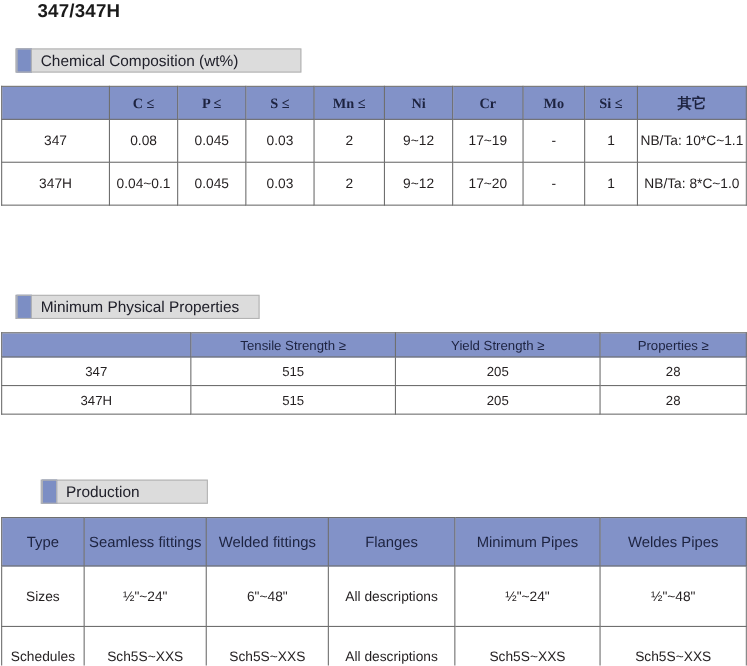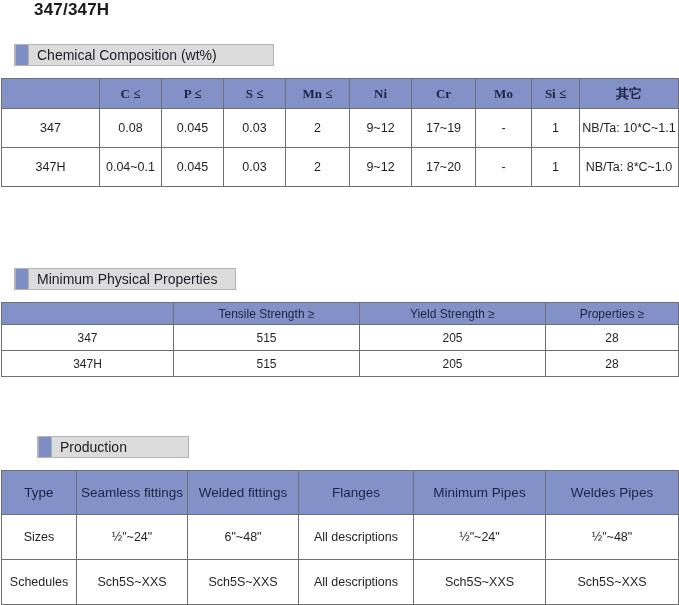--- a/index.html
+++ b/index.html
@@ -122,21 +122,21 @@
     left: 1px;
     top: 470px;
     width: 677px;
     font-size: 12px;
   }
   #prod-table .hdr-blue {
     height: 44px;
     font-size: 13.5px;
   }
   #prod-table td {
-    height: 45px;
+    height: 55px;
     font-size: 12.5px;
   }
 </style>
 </head>
 <body>
 
 <div class="page">
 
   <div class="doc-title">347/347H</div>
 

